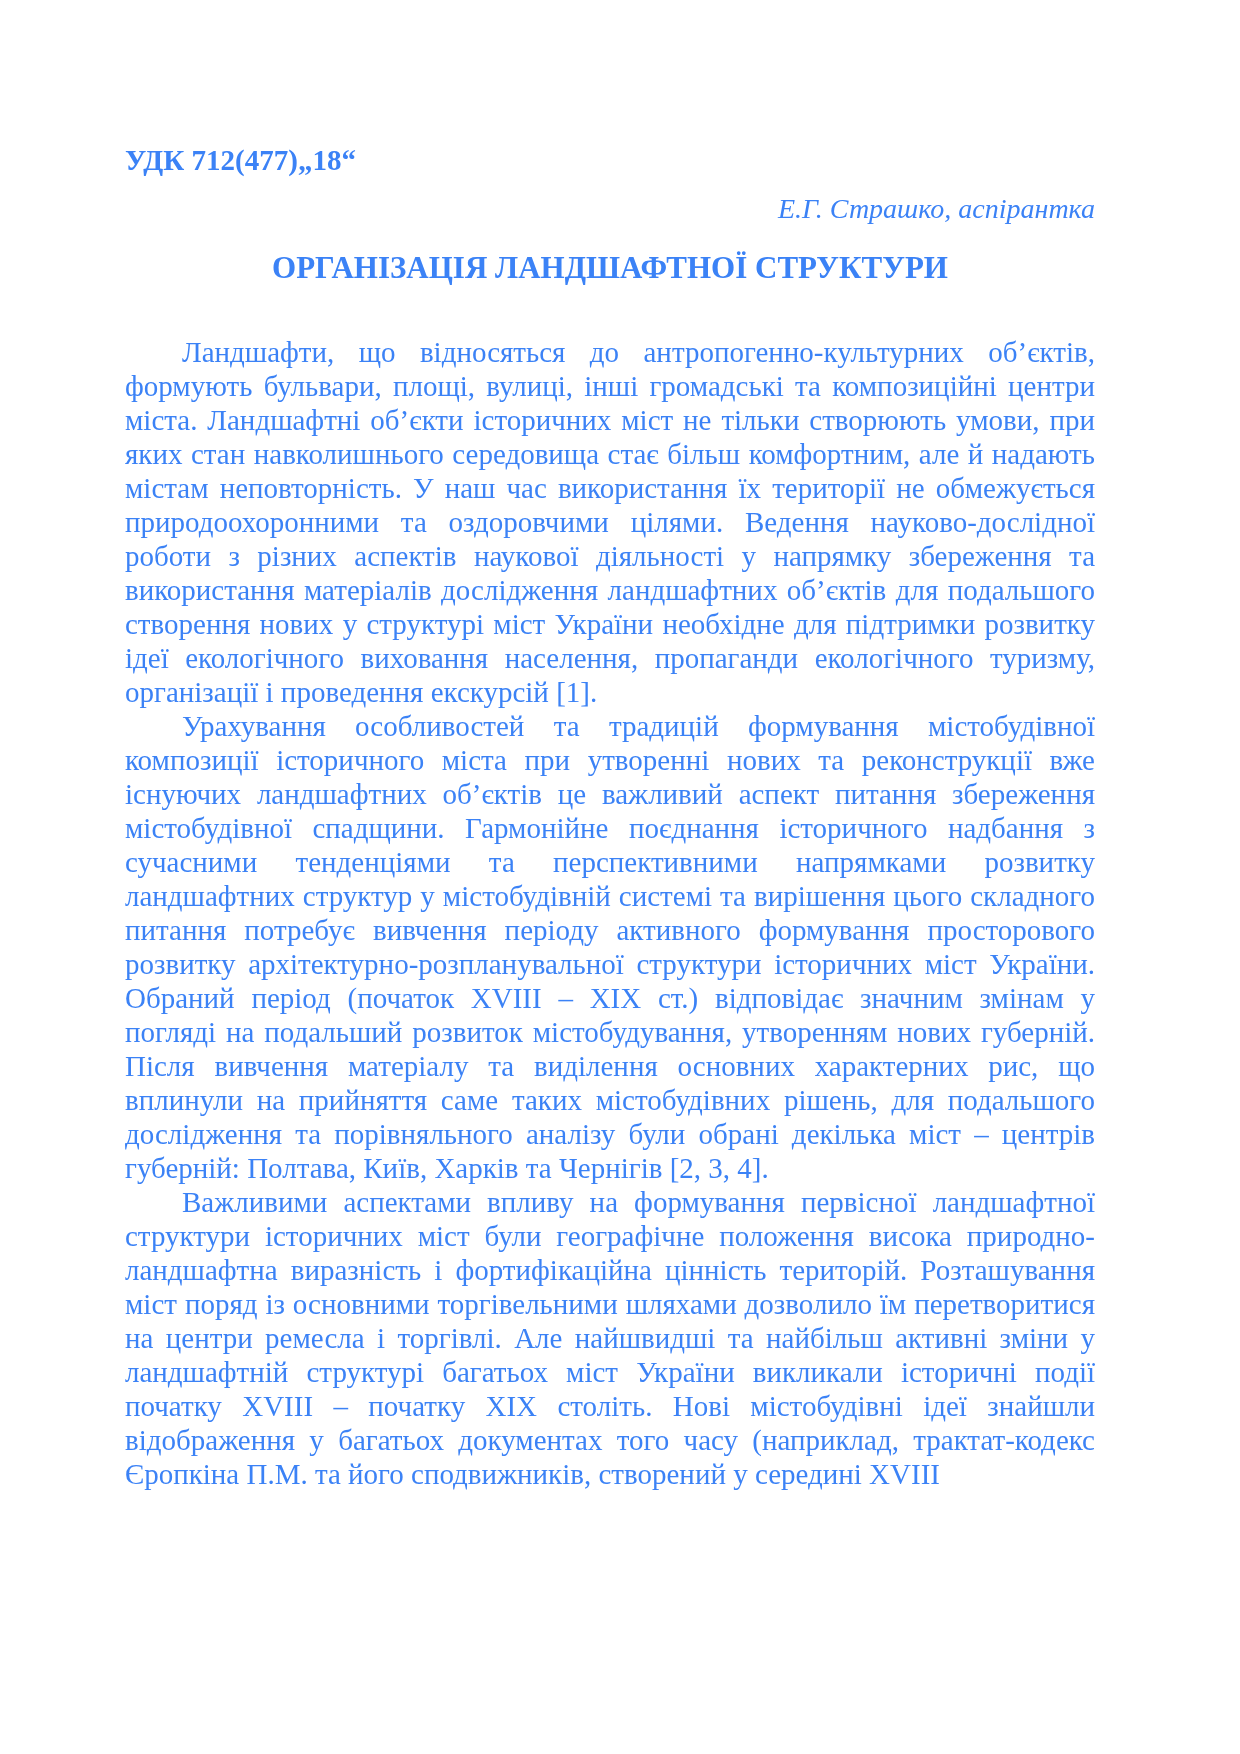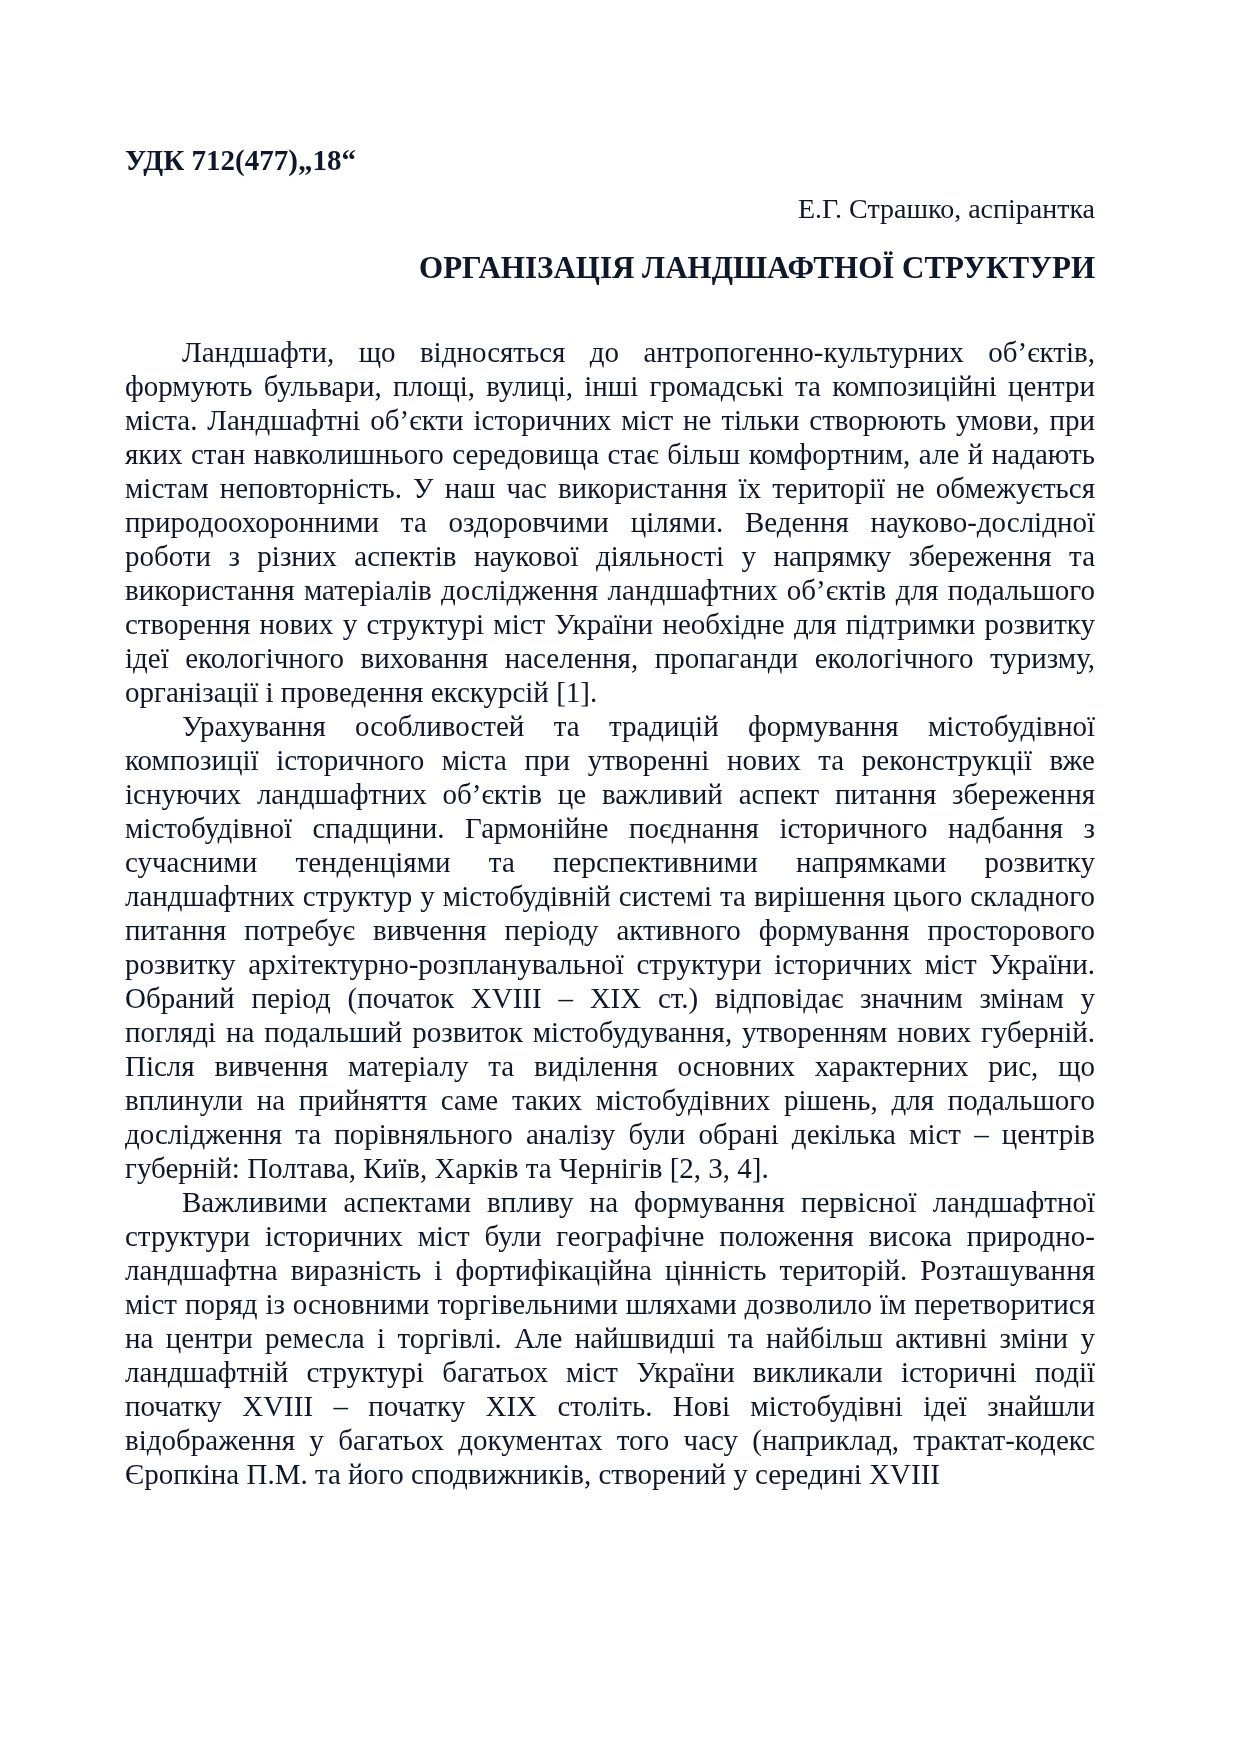--- a/index.html
+++ b/index.html
@@ -5,45 +5,46 @@
   html, body {
     margin: 0;
     padding: 0;
     background: #ffffff;
   }
   .page {
     position: relative;
     width: 1240px;
     height: 1754px;
     background: #ffffff;
-    color: #0f172a;
+    color: #3b82f6;
     font-family: "Liberation Serif", "DejaVu Serif", serif;
     overflow: hidden;
   }
   .content {
     position: absolute;
     left: 125px;
     top: 143px;
     width: 970px;
   }
   .udc {
     font-size: 29px;
     line-height: 34px;
     font-weight: bold;
     text-align: left;
   }
   .authors {
     margin-top: 17px;
     text-align: right;
+    font-style: italic;
     font-size: 28px;
     line-height: 30px;
   }
   .title {
     margin: 24px 0 0 0;
-    text-align: right;
+    text-align: center;
     font-weight: bold;
     font-size: 31px;
     line-height: 39px;
   }
   .body-text {
     margin-top: 48px;
     font-size: 29px;
     line-height: 34px;
     text-align: justify;
   }

